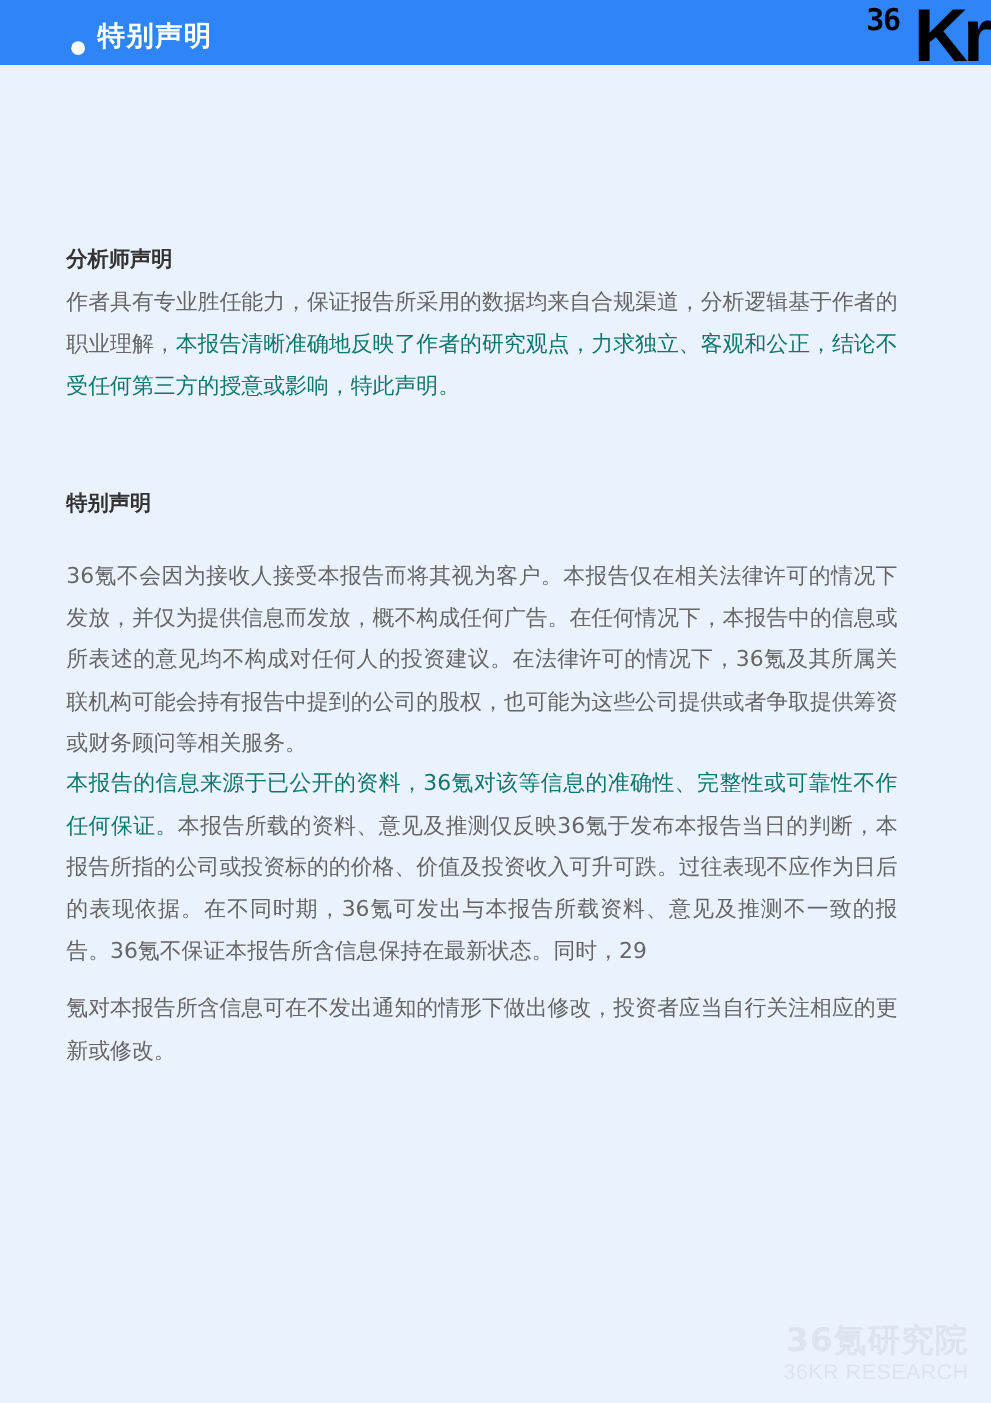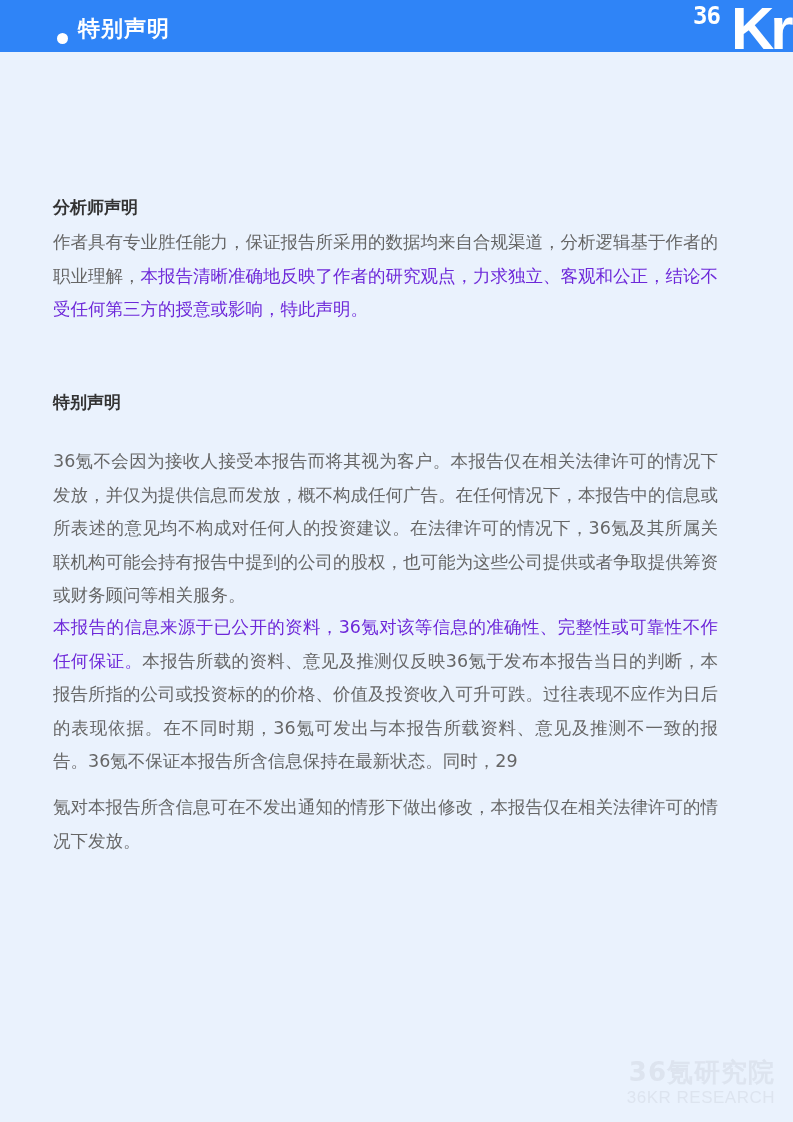--- a/index.html
+++ b/index.html
@@ -17,39 +17,39 @@
     position:absolute; left:57px; top:14px;
     color:#ffffff; font-size:22px; font-weight:bold;
     display:flex; align-items:flex-end; letter-spacing:1px;
   }
   .bullet {
     width:11px; height:11px; border-radius:50%; background:#fff;
     display:inline-block; margin-right:10px;
   }
   .logo {
     position:absolute; right:0; top:0; height:52px; width:100px; overflow:hidden;
-    color:#ffffff;
+    color:#000000;
   }
   .logo-36 {
     position:absolute; left:0; top:2px; font-size:24px; font-weight:bold;
     font-family:"DejaVu Sans Mono", monospace; letter-spacing:-1px;
   }
   .logo-kr {
     position:absolute; left:38px; top:-6px; font-size:60px; font-weight:bold;
     font-family:"Liberation Sans", sans-serif; letter-spacing:-4px;
   }
   .section-title {
     position:absolute; left:53px; font-size:17px; font-weight:bold; color:#333;
   }
   .para {
     position:absolute; left:53px; width:665px;
     font-size:17.5px; line-height:33.5px; color:#666;
     text-align:justify;
   }
-  .hl { color:#6d28d9; }
+  .hl { color:#0f766e; }
   .footer-mark {
     position:absolute; right:18px; bottom:14px; text-align:right;
     color:#dde4ef;
   }
   .footer-cn { font-size:26px; font-weight:bold; letter-spacing:1px; }
   .footer-en { font-size:17px; font-family:"Liberation Sans", sans-serif; letter-spacing:0.5px; margin-top:-2px; }
 </style>
 </head>
 <body>
 
@@ -63,18 +63,18 @@
     <span class="logo-kr">Kr</span>
   </div>
 </div>
 
 <div class="section-title" style="top:184px;margin-top:12px;">分析师声明</div>
 <div class="para" style="top:226px;"><span>作者具有专业胜任能力，保证报告所采用的数据均来自合规渠道，分析逻辑基于作者的职业理解，</span><span class="hl">本报告清晰准确地反映了作者的研究观点，力求独立、客观和公正，结论不受任何第三方的授意或影响，特此声明。</span></div>
 
 <div class="section-title" style="top:391px;">特别声明</div>
 <div class="para" style="top:431px;margin-top:14px;">36氪不会因为接收人接受本报告而将其视为客户。本报告仅在相关法律许可的情况下发放，并仅为提供信息而发放，概不构成任何广告。在任何情况下，本报告中的信息或所表述的意见均不构成对任何人的投资建议。在法律许可的情况下，36氪及其所属关联机构可能会持有报告中提到的公司的股权，也可能为这些公司提供或者争取提供筹资或财务顾问等相关服务。</div>
 <div class="para" style="top:611px;"><span class="hl">本报告的信息来源于已公开的资料，36氪对该等信息的准确性、完整性或可靠性不作任何保证。</span><span>本报告所载的资料、意见及推测仅反映36氪于发布本报告当日的判断，本报告所指的公司或投资标的的价格、价值及投资收入可升可跌。过往表现不应作为日后的表现依据。在不同时期，36氪可发出与本报告所载资料、意见及推测不一致的报告。36氪不保证本报告所含信息保持在最新状态。同时，29</span></div>
-<div class="para" style="top:791px;">氪对本报告所含信息可在不发出通知的情形下做出修改，本报告仅在相关法律许可的情况下发放。</div>
+<div class="para" style="top:791px;">氪对本报告所含信息可在不发出通知的情形下做出修改，投资者应当自行关注相应的更新或修改。</div>
 
 <div class="footer-mark">
   <div class="footer-cn">36氪研究院</div>
   <div class="footer-en">36KR RESEARCH</div>
 </div>
 
 </body></html>

